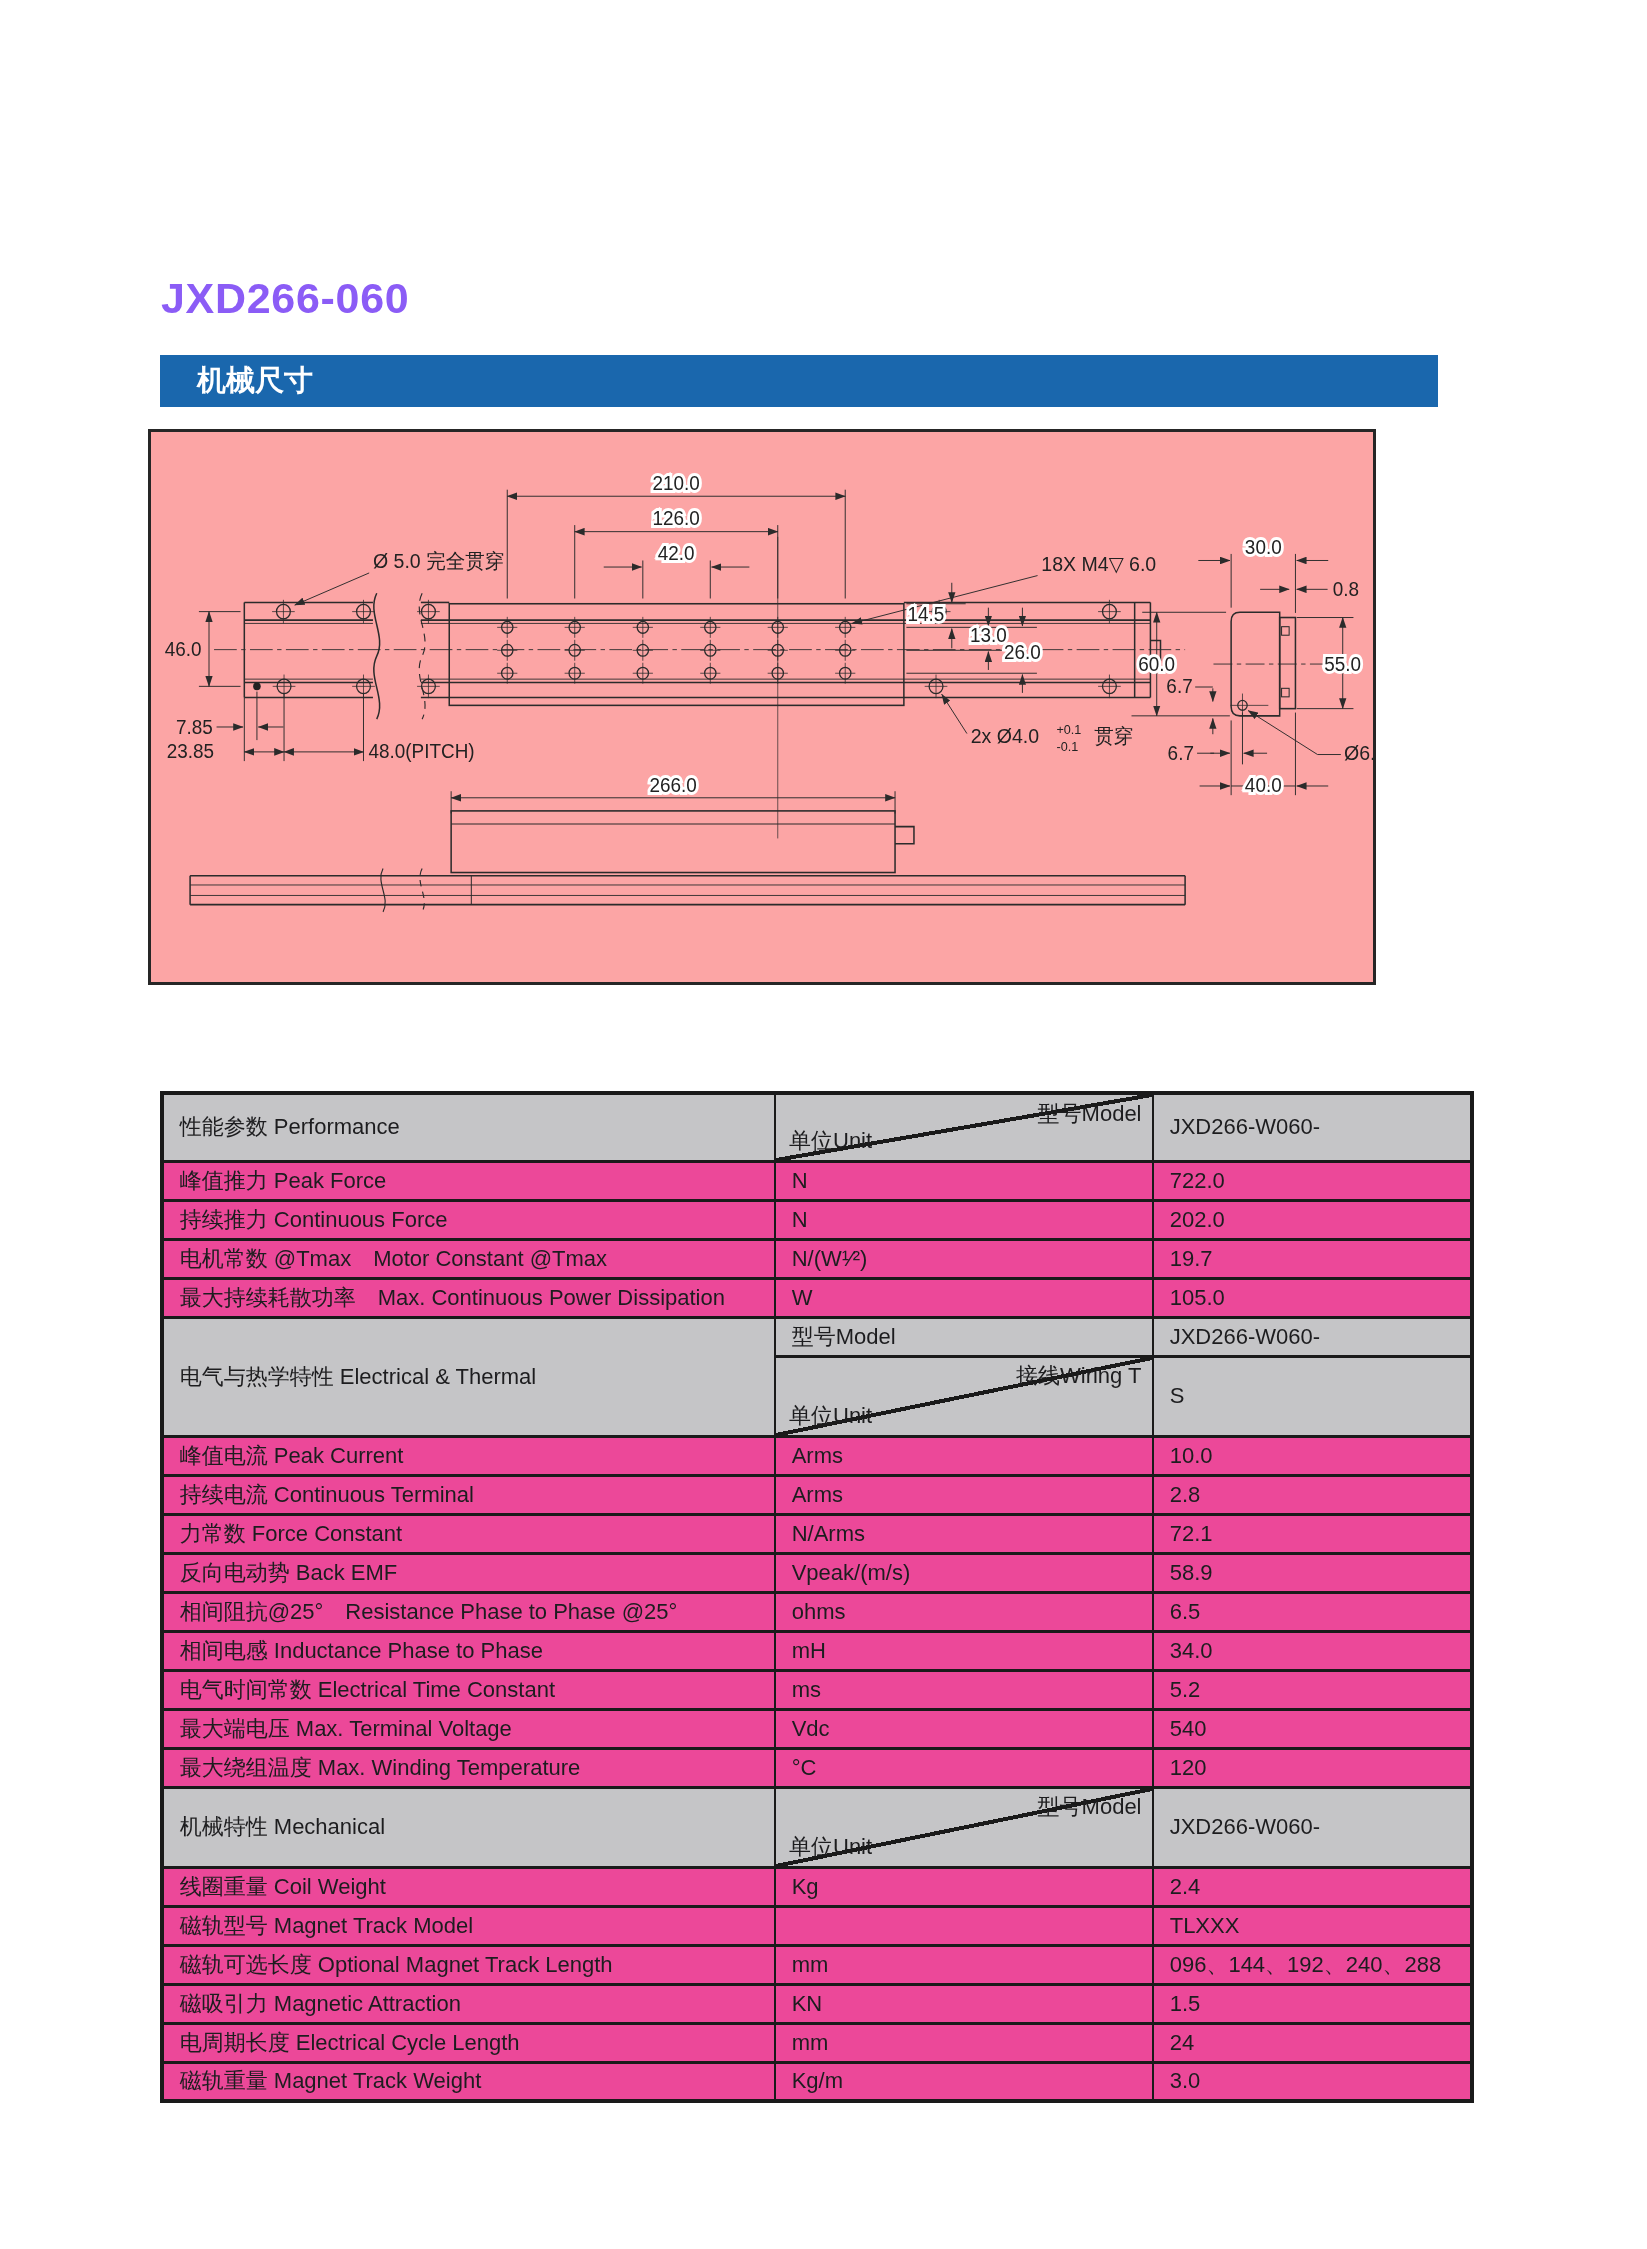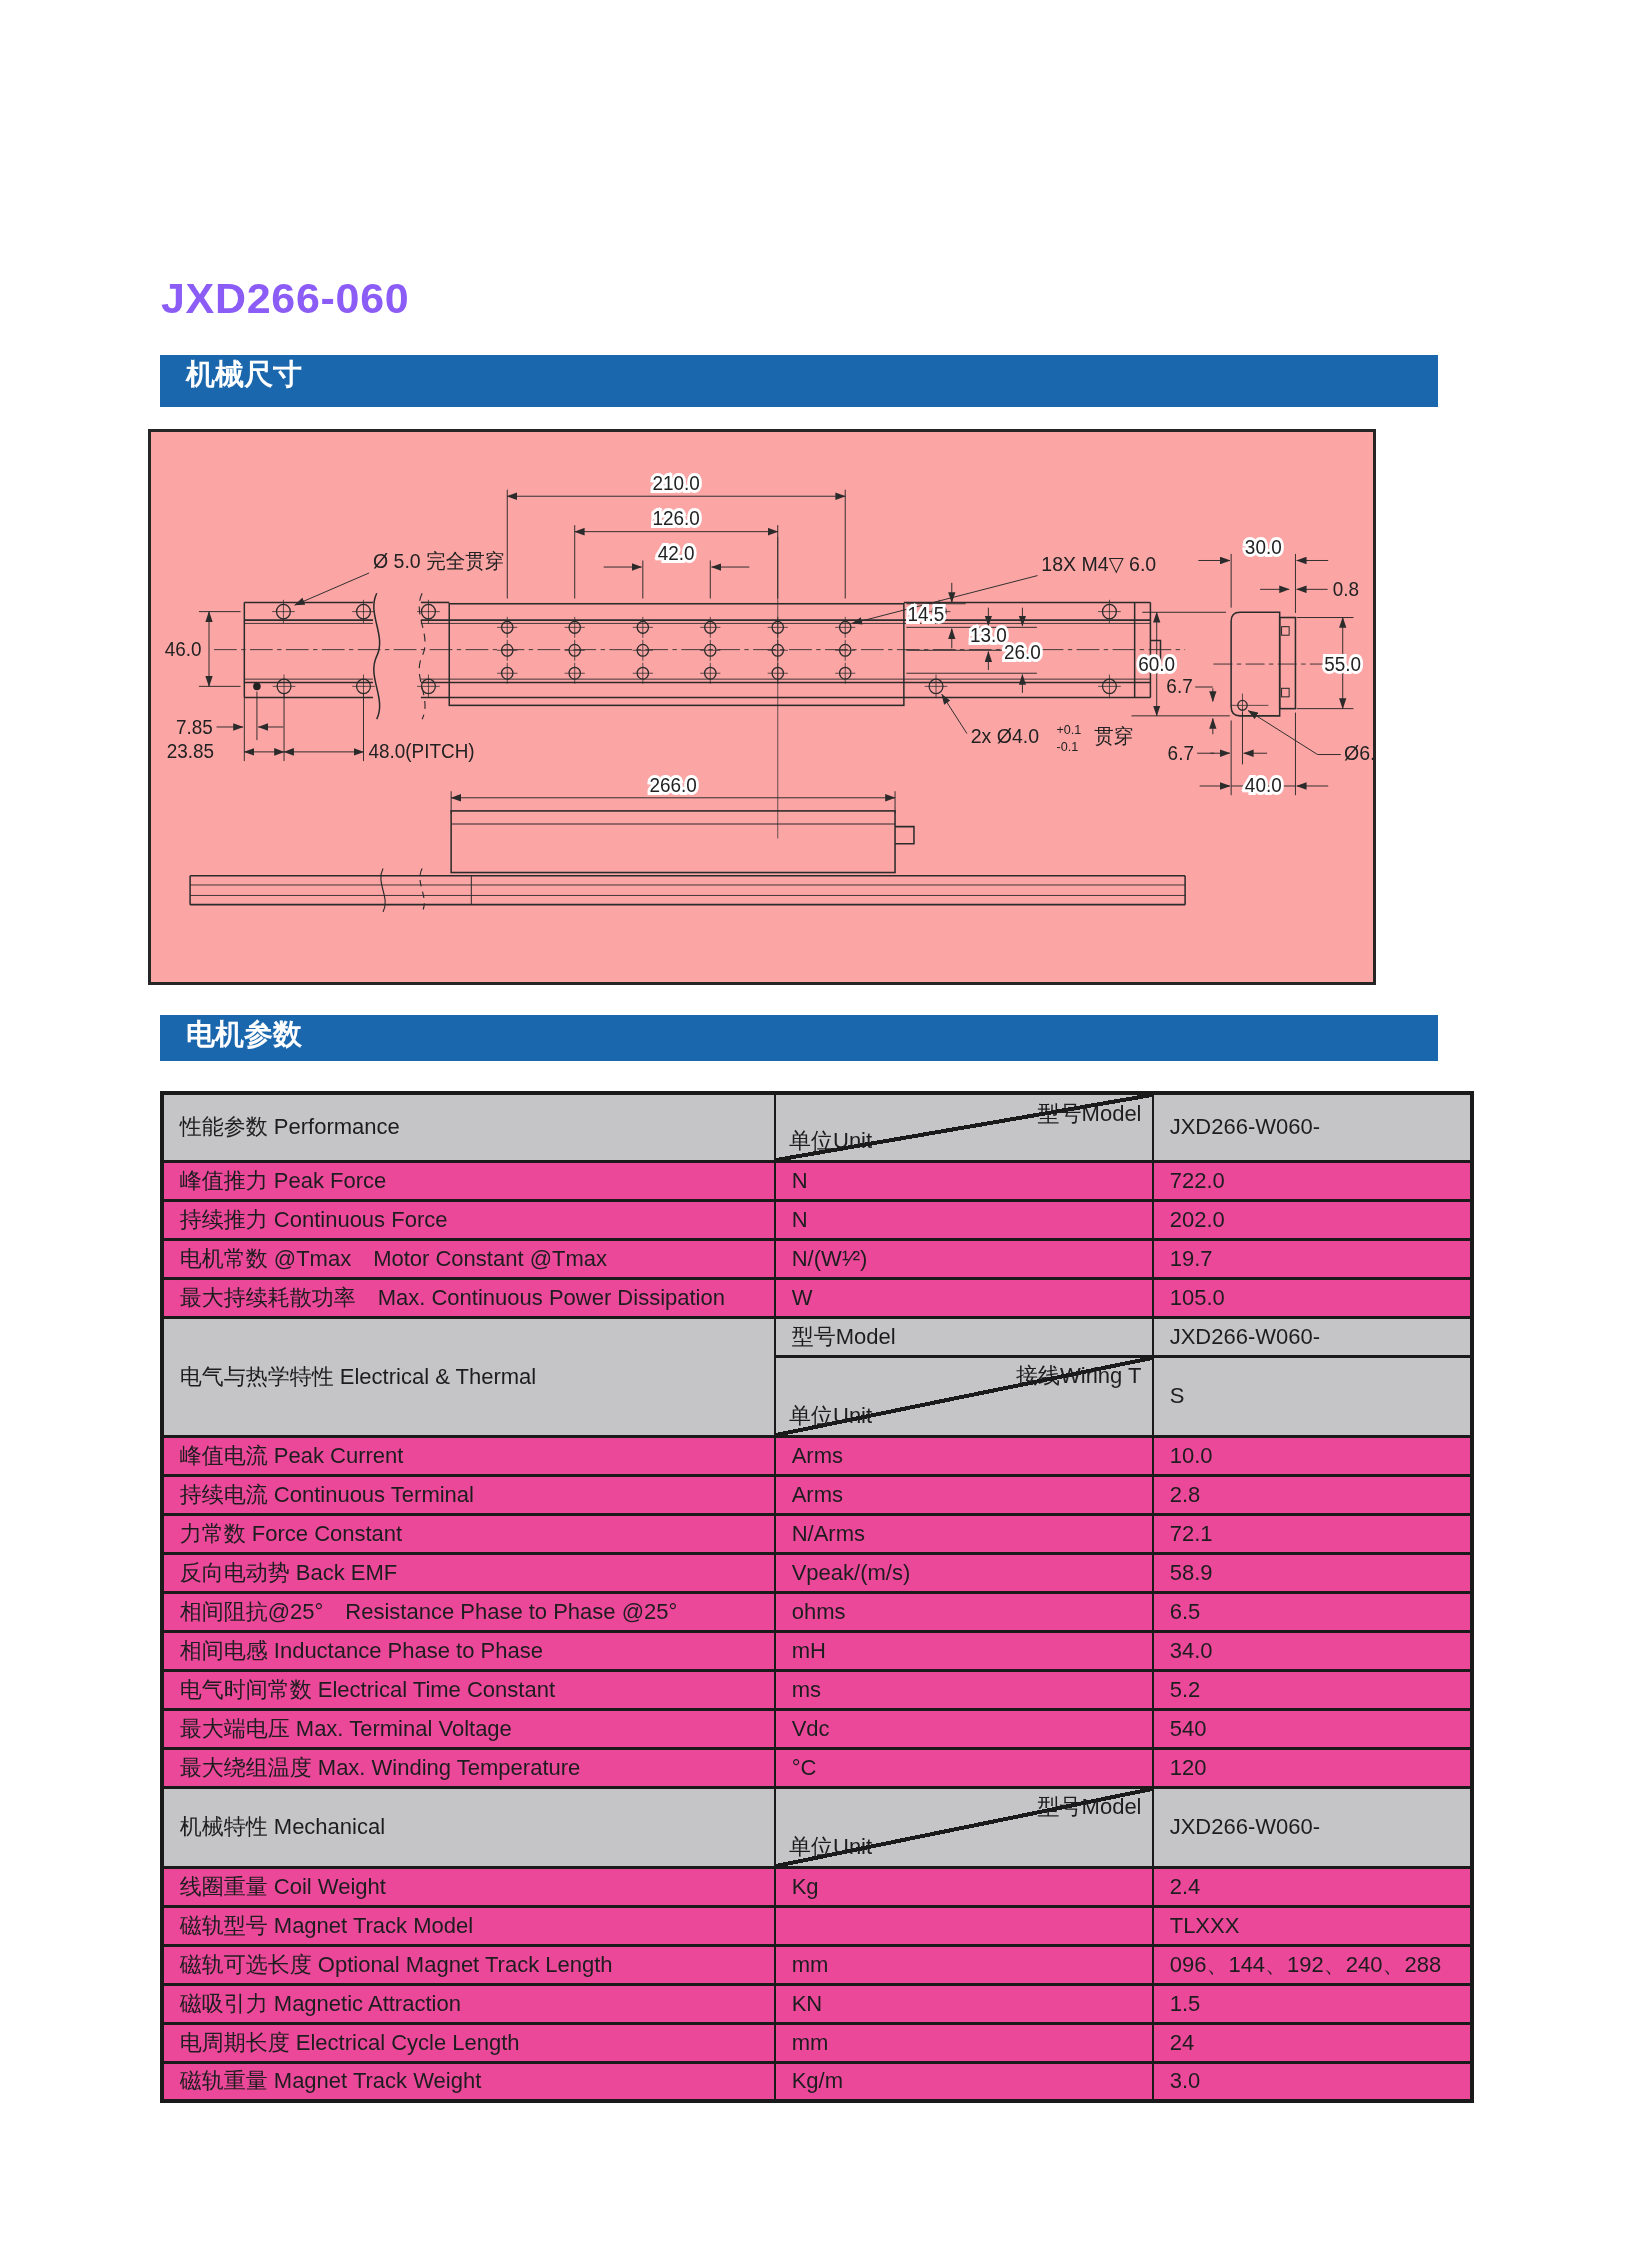--- a/index.html
+++ b/index.html
@@ -1,19 +1,19 @@
 <!DOCTYPE html>
 <html style="font-size:10.5px"><head>
 <meta charset="utf-8">
 <style>
   html,body{margin:0;padding:0;background:#ffffff;}
   body{width:1647px;height:2250px;position:relative;font-family:"Liberation Sans",sans-serif;color:#1d1d1f;}
   .page{position:absolute;inset:0;background:#fff;}
   .title{position:absolute;left:161px;top:274px;font-size:43px;font-weight:700;color:#8b5cf6;letter-spacing:0.7px;}
-  .banner{position:absolute;left:160px;width:1278px;background:#1a67ad;color:#fff;font-weight:700;font-size:29px;display:flex;align-items:flex-start;padding-left:26px;box-sizing:border-box;}
+  .banner{position:absolute;left:160px;width:1278px;background:#1a67ad;color:#fff;font-weight:700;font-size:29px;display:flex;align-items:center;padding-left:37px;box-sizing:border-box;}
   .banner1{top:355px;height:52px;}
   .banner2{top:1015px;height:46px;}
   .frame{position:absolute;left:148px;top:429px;width:1228px;height:556px;border:3.3px solid #262626;box-sizing:border-box;background:#fca5a5;}
   .frame svg{display:block;width:100%;height:100%;}
 
   table.params{position:absolute;left:160px;top:1091px;width:1310px;border-collapse:collapse;table-layout:fixed;background:#ec4899;border:4.6px solid #1a1a1a;}
   table.params td{border:2.6px solid #1a1a1a;border-top-width:3.3px;border-bottom-width:3.3px;font-size:22px;color:#1d1d1f;padding:0 6.5px 0 15.7px;overflow:hidden;}
   td.c2,td.c3{padding-left:13px;}
   .g{background:#c5c5c7;}
   td.diag{position:relative;padding:0;}
@@ -245,23 +245,20 @@
         <text class="dtx halo" x="1595" y="364" text-anchor="middle">60.0</text>
         <text class="dtx halo" x="1890" y="364" text-anchor="middle">55.0</text>
         <text class="dtx" x="1652" y="398" text-anchor="end">6.7</text>
         <text class="dtx" x="1654" y="500" text-anchor="end">6.7</text>
         <text class="dtx2" x="1892" y="500">Ø6.0</text>
         <text class="dtx halo" x="1764" y="549" text-anchor="middle">40.0</text>
       </g>
     </svg>
   </div>
 
-  <div class="banner banner2">
-    <span>电机参数</span>
-  </div>
 
   <table class="params">
     <colgroup>
         <col style="width:613px">
         <col style="width:378px">
         <col style="width:319px">
       </colgroup>
 
     <tbody>
         <tr style="height:68px">

